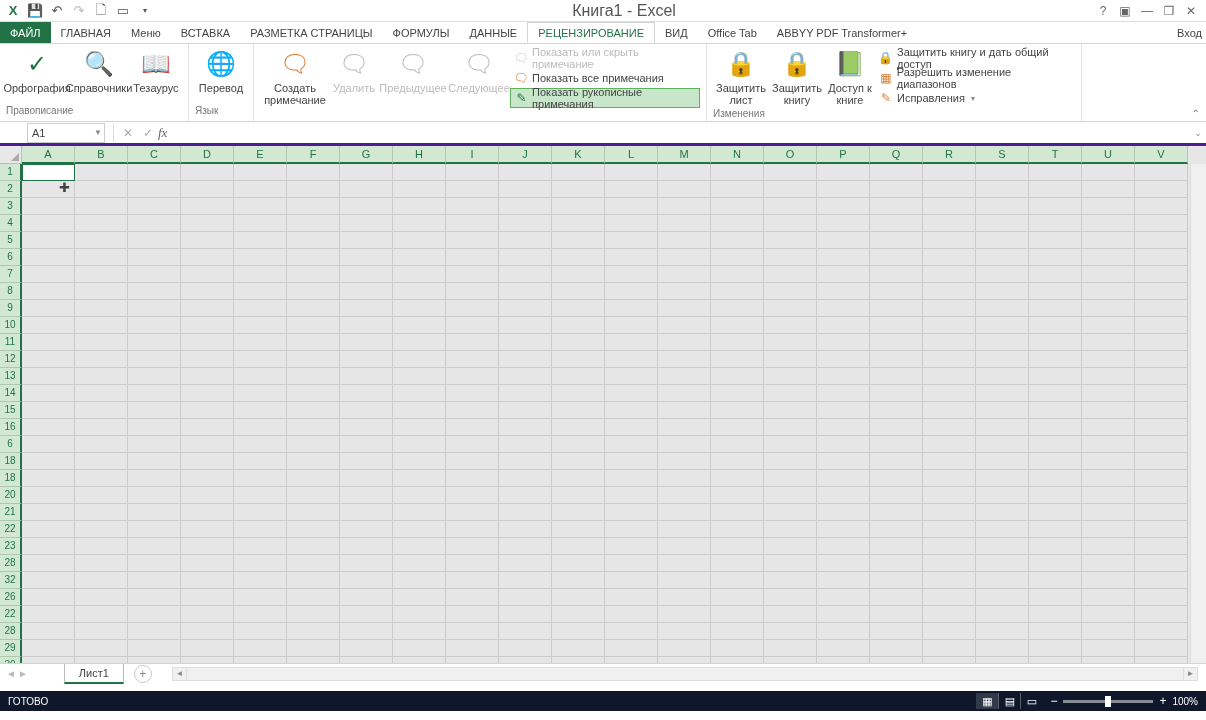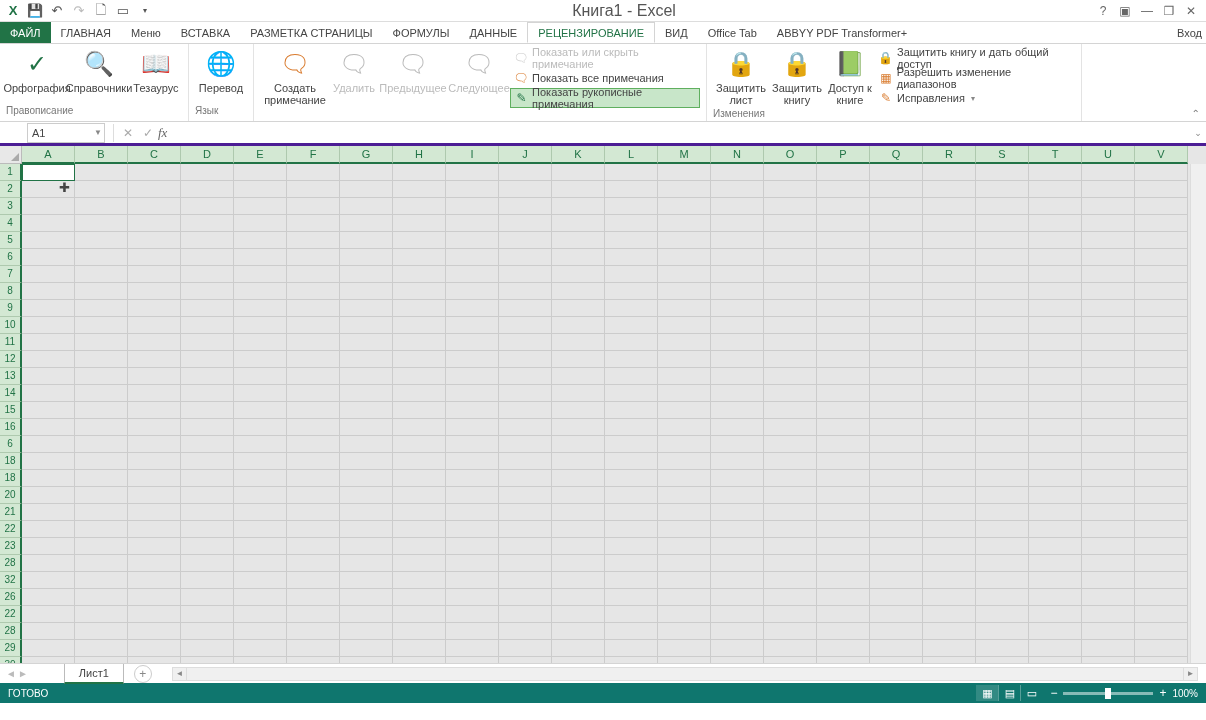--- a/index.html
+++ b/index.html
@@ -70,21 +70,21 @@
 .sheet-nav { display: flex; gap: 2px; padding: 0 6px; color: #bbb; font-size: 10px; }
 .sheet-nav span { cursor: pointer; }
 .sheet-tab { padding: 0 14px; height: 20px; border: 1px solid #bbb; border-top: none; background: #fff; font-size: 11px; display: flex; align-items: center; border-bottom: 2px solid #217346; }
 .sheet-add { width: 18px; height: 18px; border: 1px solid #ccc; border-radius: 50%; margin-left: 10px; display: flex; align-items: center; justify-content: center; color: #888; font-size: 12px; cursor: pointer; }
 .hscroll { flex: 1; margin: 0 8px 0 20px; height: 14px; background: #f0f0f0; border: 1px solid #ddd; position: relative; }
 .hscroll .thumb-l, .hscroll .thumb-r { position: absolute; top: 0; width: 14px; height: 12px; display:flex; align-items:center; justify-content:center; font-size:8px; color:#888; }
 .hscroll .thumb-l { left: 0; border-right:1px solid #ddd;}
 .hscroll .thumb-r { right: 0; border-left:1px solid #ddd;}
 
 
-.status-bar { height: 20px; background: #0f766e; color: #fff; display: flex; align-items: center; font-size: 10px; padding: 0 8px; }
+.status-bar { height: 20px; background: #0f172a; color: #fff; display: flex; align-items: center; font-size: 10px; padding: 0 8px; margin-top: 8px; }
 .status-left { flex: 1; text-transform: uppercase; }
 .view-btns { display: flex; gap: 0; margin-right: 8px; }
 .view-btn { width: 22px; height: 16px; display: flex; align-items: center; justify-content: center; border-left: 1px solid rgba(255,255,255,0.3); cursor: pointer; font-size: 11px; }
 .view-btn:first-child { border-left: none; background: rgba(255,255,255,0.15); }
 .zoom { display: flex; align-items: center; gap: 6px; }
 .zoom-slider { width: 90px; height: 3px; background: rgba(255,255,255,0.5); position: relative; }
 .zoom-slider .handle { position: absolute; left: 50%; top: -4px; width: 6px; height: 11px; background: #fff; transform: translateX(-50%); }
 .zoom-btn { cursor: pointer; font-size: 12px; }
 </style>
 </head>

